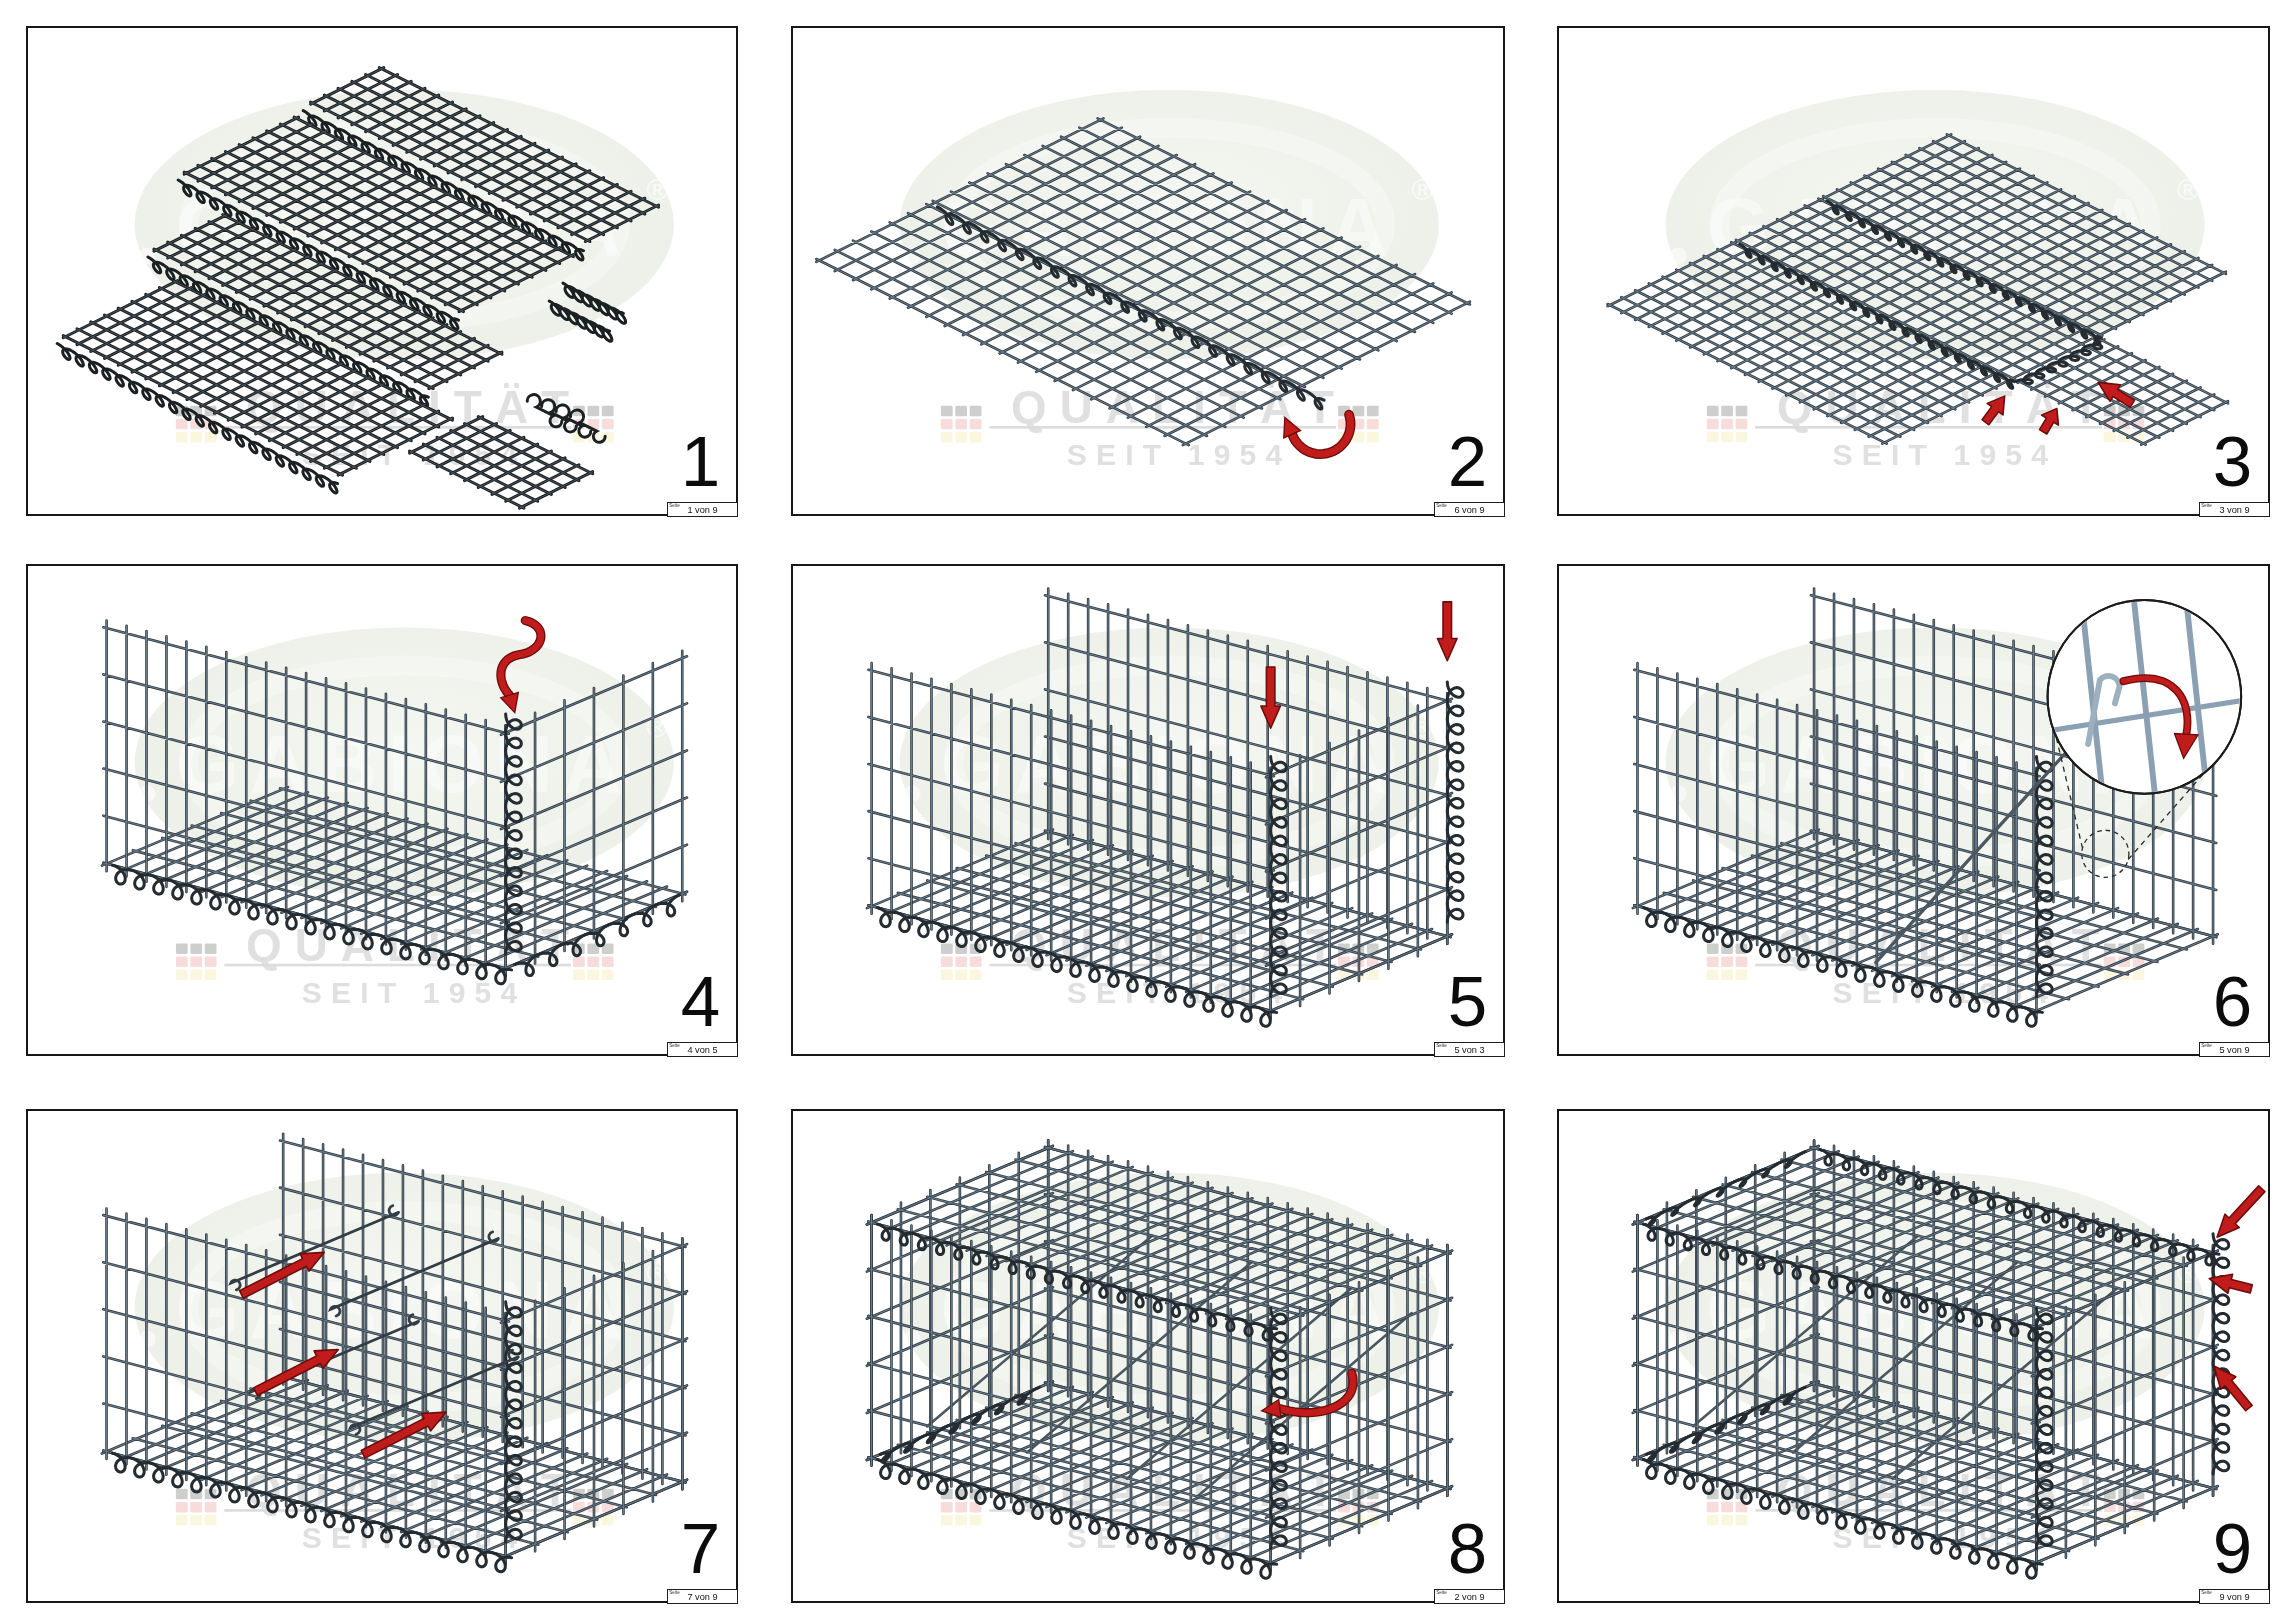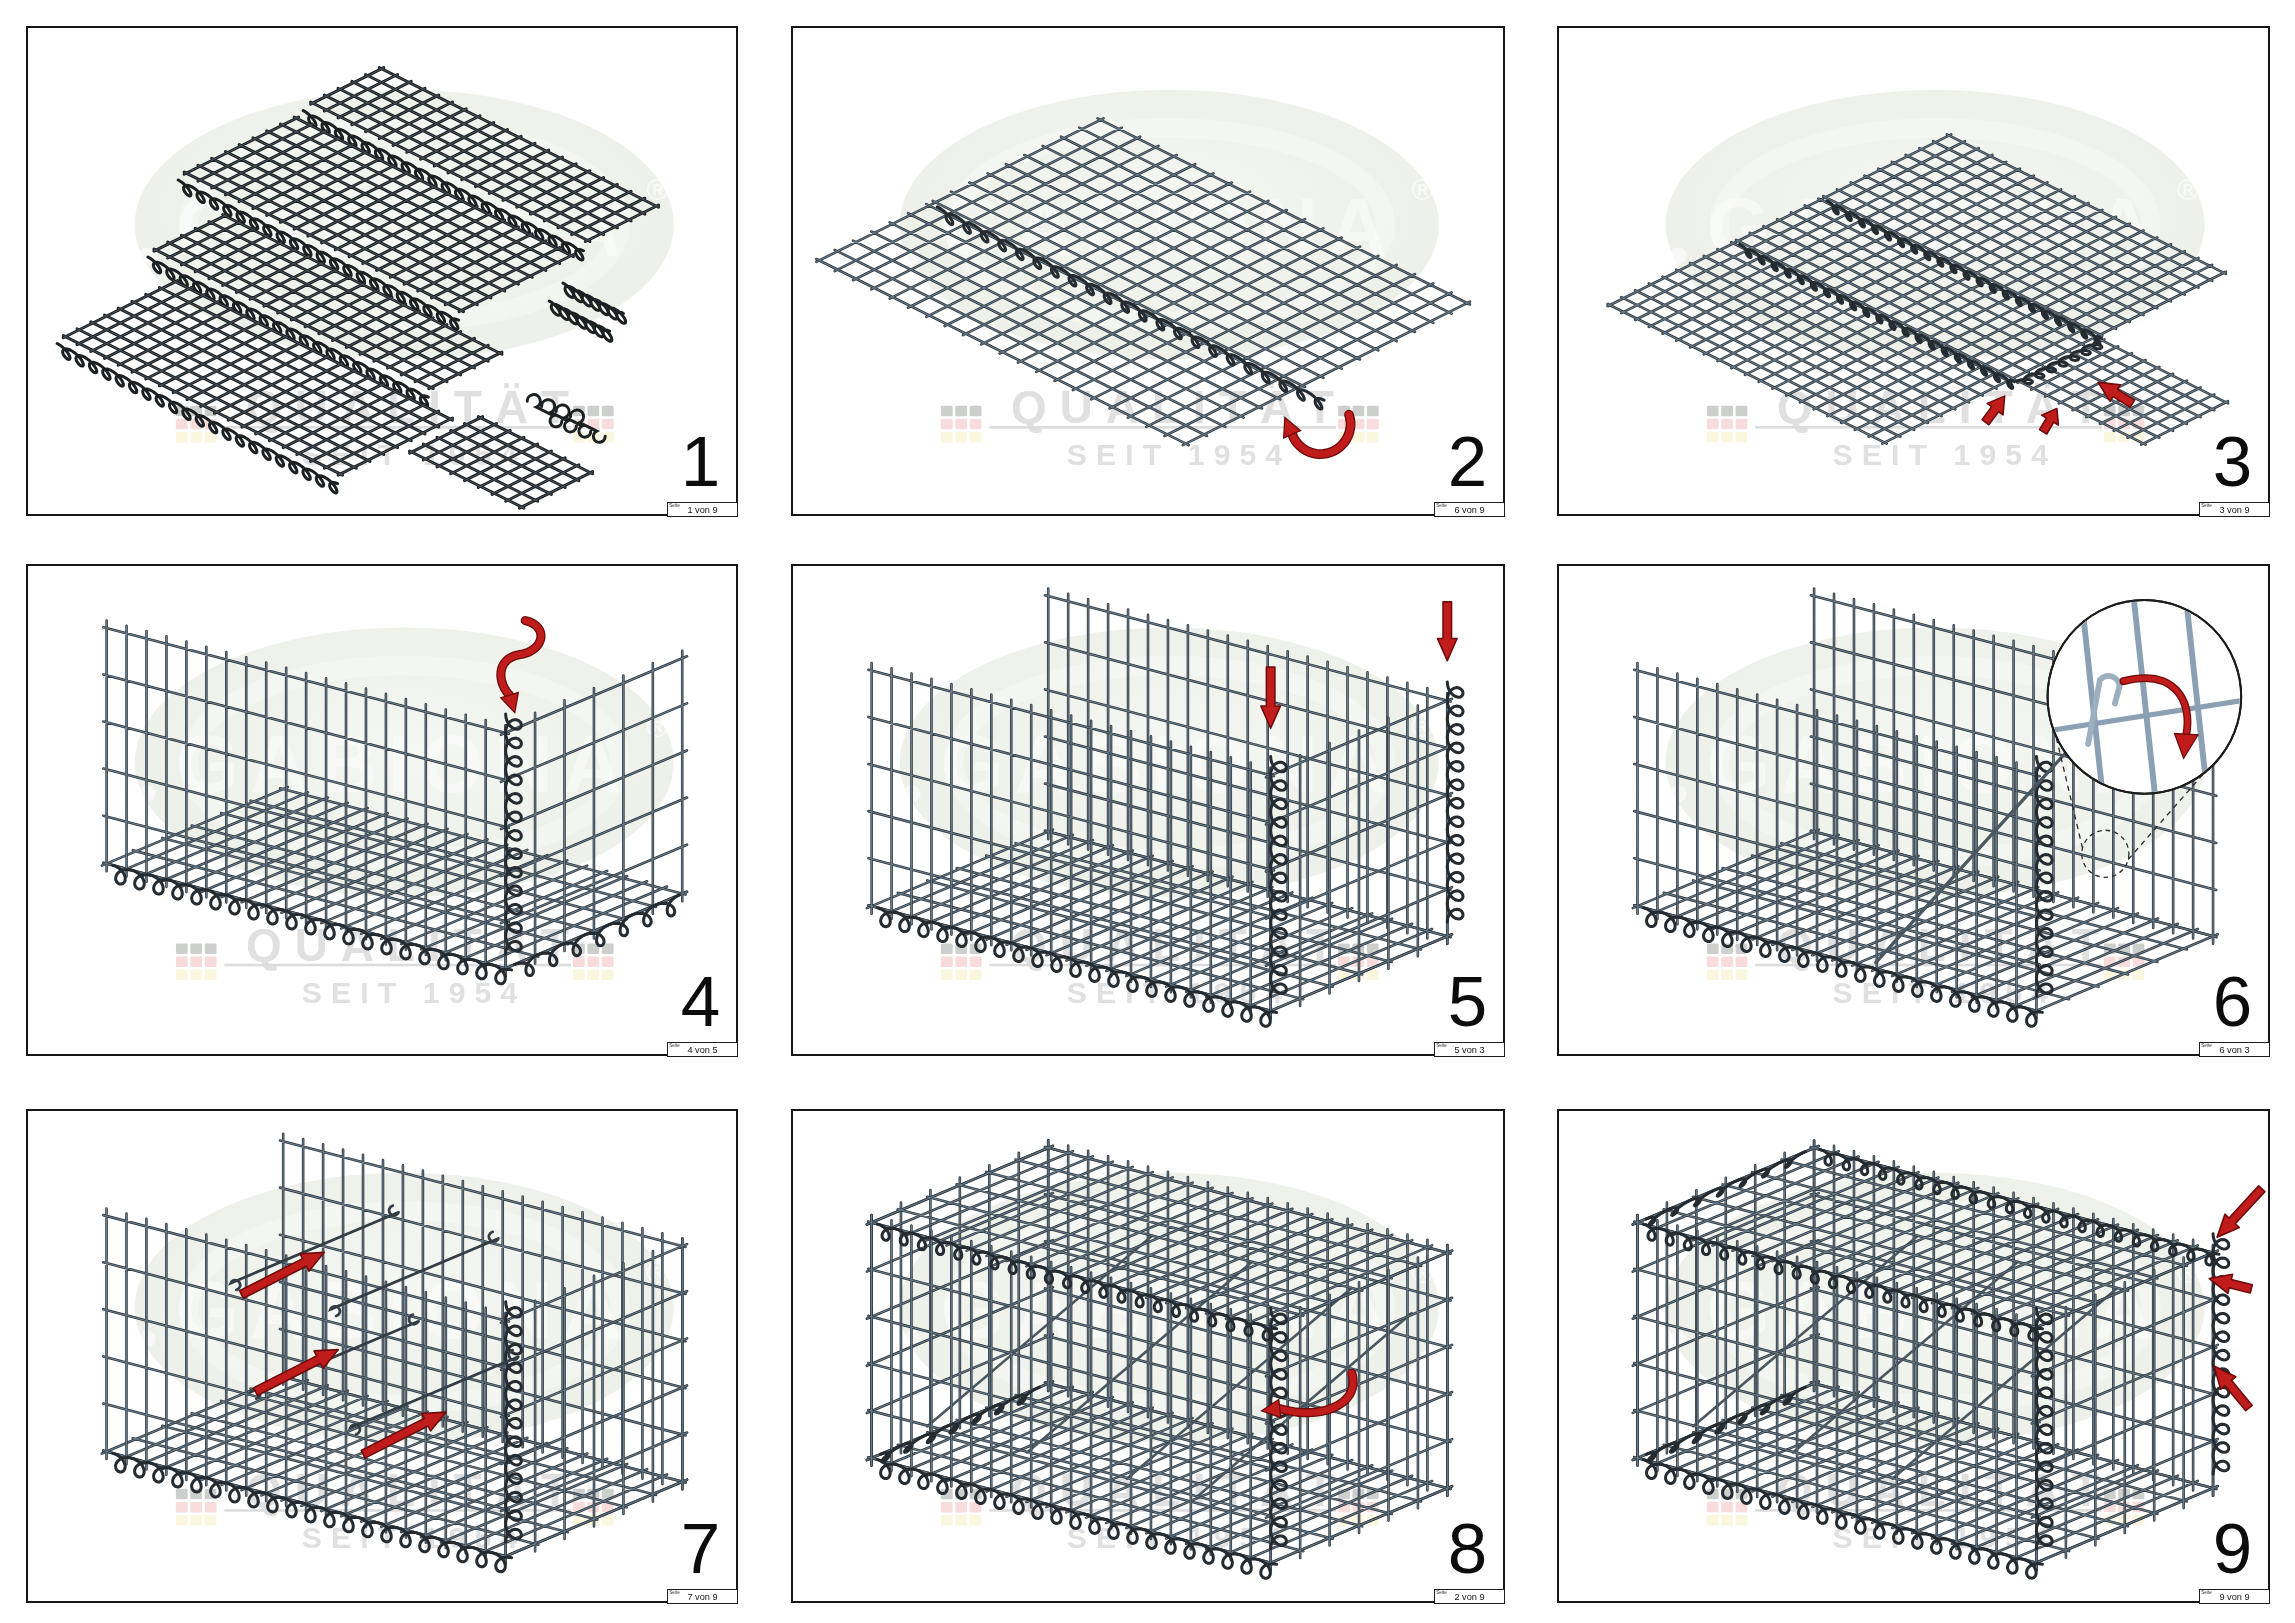--- a/index.html
+++ b/index.html
@@ -395,21 +395,21 @@
               <path d="M863,176 C941,156,969,206,959,258" fill="none" stroke="#c11c1c" stroke-width="8" stroke-linecap="round"></path>
               <polygon points="955,294 941,256 977,258" fill="#c11c1c" stroke="#6e0b0b" stroke-width="2"></polygon>
             </g>
             <circle cx="895" cy="200" r="148" fill="none" stroke="#1c1c1c" stroke-width="3"></circle>
           </g>
         </g>
       </svg>
     <div class="stepnum">6</div>
     <div class="pagebox">
       <div class="seite">Seite</div>
-      <div class="plabel">6 von 3</div>
+      <div class="plabel">5 von 9</div>
     </div>
   </div>
     <div class="panel" style="left: 26px; top: 1109px; width: 712px; height: 494px;">
     <svg class="fig" viewBox="0 0 1082 748">
         <radialGradient id="wmgrad6" cx="50%" cy="45%" r="65%">
           <stop offset="0%" stop-color="#f5f7f2"></stop>
           <stop offset="75%" stop-color="#edf1e9"></stop>
           <stop offset="100%" stop-color="#edf1e9"></stop>
         </radialGradient>
         <g>

